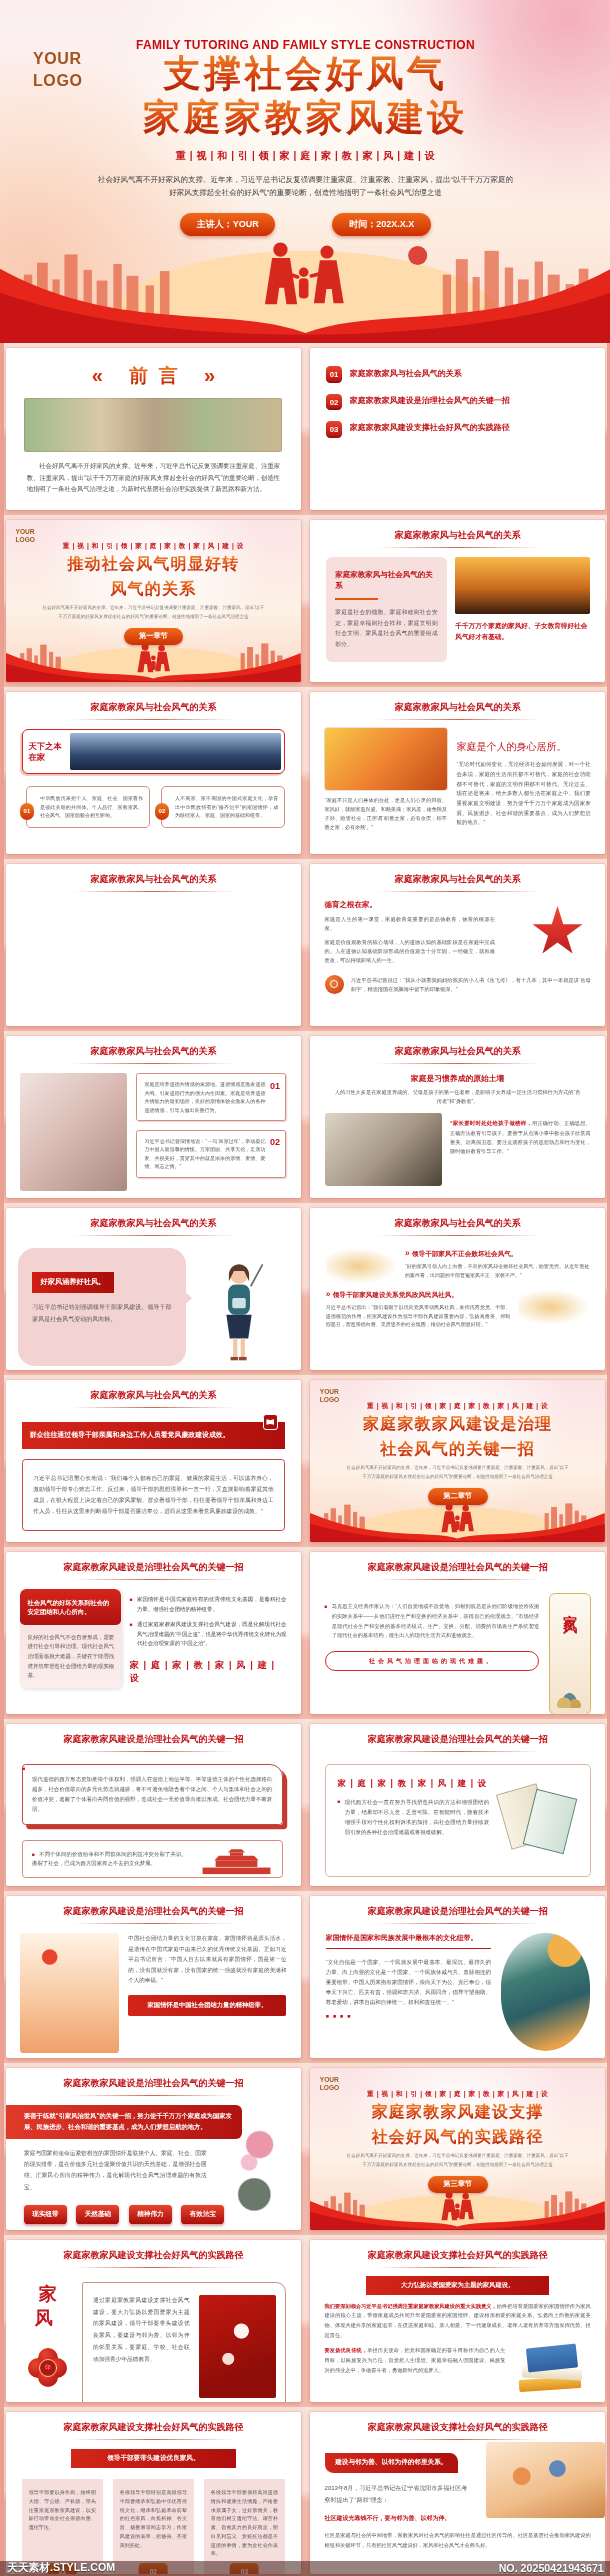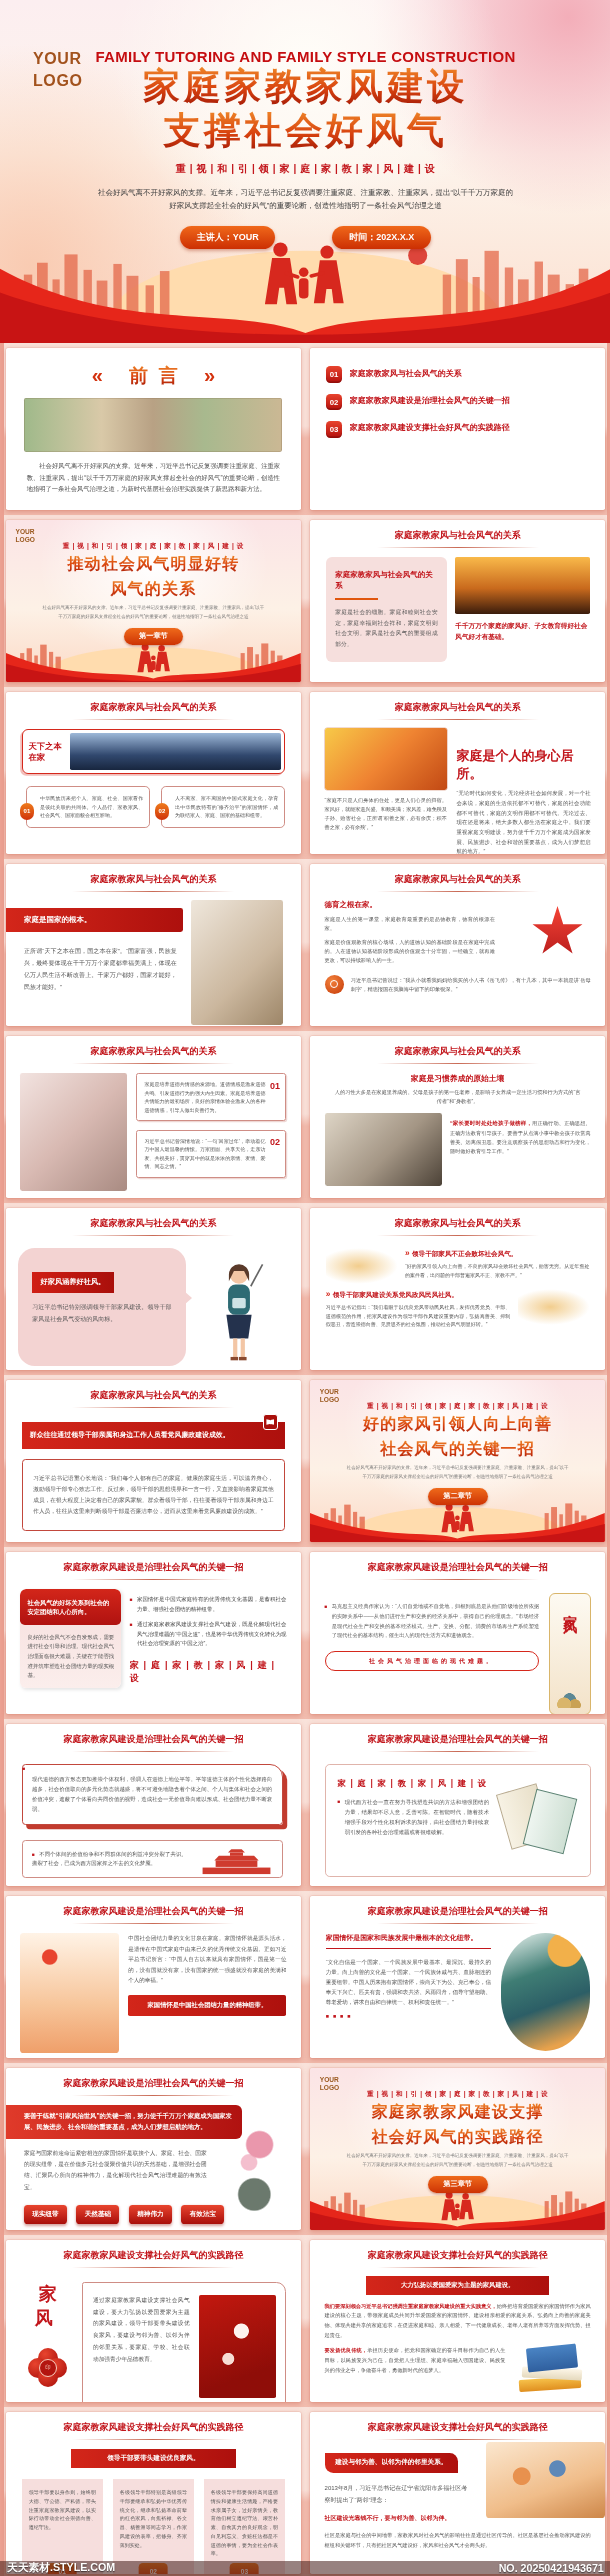--- a/index.html
+++ b/index.html
@@ -6,21 +6,21 @@
 html,body{width:611px}
 body{height:2576px;position:relative;font-family:"Liberation Sans","DejaVu Sans",sans-serif;background:#f7d7cf;overflow:hidden}
 .gtx{background:linear-gradient(180deg,#f08a2a 0%,#d8420f 55%,#9e1606 100%);-webkit-background-clip:text;background-clip:text;color:transparent}
 
 .cover{height:343px;position:relative;overflow:hidden;background:
  radial-gradient(ellipse at 50% 18%,#fffdf8 0%,rgba(255,250,240,0) 45%),
  radial-gradient(circle at 93% 5%,#f3aeb9 0%,rgba(243,174,185,0) 30%),
  radial-gradient(circle at 5% 78%,#f9cbb2 0%,rgba(249,203,178,0) 35%),
  linear-gradient(180deg,#fceef0 0%,#fdf4ec 45%,#fbdfcf 100%)}
 .cover-logo{position:absolute;top:48px;left:33px;font-size:16px;font-weight:bold;color:#a2521d;line-height:1.35;letter-spacing:0.6px}
-.cover-eyebrow{padding-top:48px;text-align:center;font-size:15px;font-weight:bold;color:#c50d10;letter-spacing:0.3px}
+.cover-eyebrow{padding-top:38px;text-align:center;font-size:12px;font-weight:bold;color:#c50d10;letter-spacing:0.3px}
 .cover-title{text-align:center;font-weight:900;font-size:37px;letter-spacing:3.6px;line-height:1.2}
 .cover-tagline{text-align:center;margin-top:8.3px;font-size:10px;font-weight:bold;color:#c3171d;letter-spacing:0.6px}
 .cover-intro{width:417px;margin:9.5px auto 0;text-align:center;font-size:7.5px;color:#414141;line-height:1.85;position:relative;z-index:3}
 .cover-btns{display:flex;justify-content:center;gap:57px;margin-top:13px;position:relative;z-index:3}
 .btn-pill{background:linear-gradient(180deg,#f0681a,#cc2f03);color:#fff;font-size:9px;font-weight:bold;padding:4.8px 16.7px;border-radius:13px;box-shadow:0 1.8px 3.6px rgba(160,40,10,.4)}
 .cover-art{position:absolute;bottom:0;left:0;width:100%;height:110px;z-index:1}
 
 .rows{position:relative;background:
  linear-gradient(90deg,#eba192 0 4.2px,rgba(0,0,0,0) 4.2px calc(100% - 4.2px),#eba192 calc(100% - 4.2px)),
  repeating-linear-gradient(180deg,#f9e2da 0 83px,#f1bcae 95px 172px)}
@@ -70,21 +70,21 @@
 .c2-img{flex:1;height:37px;border-radius:1.8px;background:linear-gradient(180deg,#9db8d8 0%,#31486e 60%,#18263f 100%)}
 .c2-items{display:flex;gap:10.7px;margin:12px 15.5px 0 20px}
 .c2-item{flex:1;border:0.6px solid #cf8d85;border-radius:4.8px;padding:7.2px 6px 7.2px 13px;position:relative;font-size:5px;color:#555;line-height:1.7;text-align:justify}
 .c2-num{position:absolute;left:-7.2px;top:40%;width:14.3px;height:16.7px;border-radius:7.2px;background:linear-gradient(180deg,#ef7b1c,#cf330b);color:#fff;font-weight:bold;font-size:6px;display:flex;align-items:center;justify-content:center}
 
 .c3-body{display:flex;gap:9.5px;padding:8.3px 14.3px 0}
 .c3-left{width:46%}
 .c3-img{height:62px;border-radius:2.4px;background:linear-gradient(135deg,#f7c948 0%,#ef8432 50%,#c24914 100%);box-shadow:0 0 0 0.6px #e3b7a8}
 .c3-q{margin-top:6px;font-size:5.1px;color:#555;line-height:1.75;text-align:justify}
 .c3-right{flex:1}
-.c3-h{font-size:13px;font-weight:bold;color:#c2161c;margin-top:19px}
+.c3-h{font-size:10px;font-weight:normal;color:#c2161c;margin-top:12px}
 .c3-t{margin-top:6px;font-size:5.4px;color:#555;line-height:1.8;text-align:justify}
 
 .c4-body{display:flex}
 .c4-left{width:60%}
 .c4-banner{margin-top:16.7px;font-size:7.5px;padding:6.6px 10.7px 6.6px 18px;border-radius:0 2.4px 2.4px 0}
 .c4-text{padding:13px 6px 0 18px;font-size:6px;color:#555;line-height:2;text-align:justify}
 .c4-img{width:31%;height:125px;margin:8.3px 0 0 8.3px;border-radius:2.4px;background:linear-gradient(135deg,#efe7dc,#cbb79e 60%,#9d8668)}
 
 .c5-body{padding:8.3px 14.3px 0;position:relative}
 .c5-h{font-size:7.5px;font-weight:bold;color:#c2161c}
@@ -232,22 +232,22 @@
 </style>
 </head>
 <body>
 
 <section class="cover">
   <div class="cover-logo">
     <div>YOUR</div>
     <div>LOGO</div>
   </div>
   <div class="cover-eyebrow">FAMILY TUTORING AND FAMILY STYLE CONSTRUCTION</div>
+  <div class="cover-title gtx">支撑社会好风气</div>
   <div class="cover-title gtx">家庭家教家风建设</div>
-  <div class="cover-title gtx">支撑社会好风气</div>
   <div class="cover-tagline">重 | 视 | 和 | 引 | 领 | 家 | 庭 | 家 | 教 | 家 | 风 | 建 | 设</div>
   <p class="cover-intro">社会好风气离不开好家风的支撑。近年来，习近平总书记反复强调要注重家庭、注重家教、注重家风，提出“以千千万万家庭的好家风支撑起全社会的好风气”的重要论断，创造性地指明了一条社会风气治理之道</p>
   <div class="cover-btns">
     <span class="btn-pill">主讲人：YOUR</span>
     <span class="btn-pill">时间：202X.X.X</span>
   </div>
   <svg class="cover-art" viewBox="0 0 1024 185" preserveAspectRatio="none">
     <ellipse cx="512" cy="150" rx="330" ry="120" fill="#ffdcae"></ellipse>
     <g fill="#e4684a" opacity="0.75">
       <rect x="40" y="70" width="14" height="70"></rect>
@@ -407,27 +407,20 @@
           <p class="c3-t">“无论时代如何变化，无论经济社会如何发展，对一个社会来说，家庭的生活依托都不可替代，家庭的社会功能都不可替代，家庭的文明作用都不可替代。无论过去、现在还是将来，绝大多数人都生活在家庭之中。我们要重视家庭文明建设，努力使千千万万个家庭成为国家发展、民族进步、社会和谐的重要基点，成为人们梦想启航的地方。”</p>
         </div>
       </div>
     </section>
   </div>
 
   <div class="row">
     <section class="slide">
       <div class="sh">家庭家教家风与社会风气的关系</div>
         <div class="shl"></div>
-      <div class="c4-body">
-        <div class="c4-left">
-          <div class="redbar c4-banner">家庭是国家的根本。</div>
-          <p class="c4-text">正所谓“天下之本在国，国之本在家”。“国家富强，民族复兴，最终要体现在千千万万个家庭都幸福美满上，体现在亿万人民生活不断改善上。千家万户都好，国家才能好，民族才能好。”</p>
-        </div>
-        <div class="c4-img"></div>
-      </div>
     </section>
     <section class="slide">
       <div class="sh">家庭家教家风与社会风气的关系</div>
         <div class="shl"></div>
       <div class="c5-body">
         <div class="c5-h">德育之根在家。</div>
         <p class="c5-t">家庭是人生的第一课堂，家庭教育最重要的是品德教育，德育的根源在家。</p>
         <p class="c5-t">家庭是价值观教育的核心场域，人的道德认知的基础阶段是在家庭中完成的。人在道德认知基础阶段形成的价值观念十分牢固，一经确立，就再难更改，可以持续影响人的一生。</p>
         <div class="c5-star"></div>
         <div class="c5-qrow">
@@ -530,21 +523,21 @@
           </span>
       </div>
       <div class="c10-box">习近平总书记语重心长地说：“我们每个人都有自己的家庭。健康的家庭生活，可以滋养身心，激励领导干部专心致志工作。反过来，领导干部的思想境界和一言一行，又直接影响着家庭其他成员，在很大程度上决定着自己的家风家貌。群众看领导干部，往往要看领导干部亲属和身边工作人员，往往从这里来判断领导干部是否廉洁奉公，进而从这里来看党风廉政建设的成效。”</div>
     </section>
     <section class="slide divider">
       <div class="dlogo">
         <div>YOUR</div>
           <div>LOGO</div>
       </div>
       <div class="dtagline">重 | 视 | 和 | 引 | 领 | 家 | 庭 | 家 | 教 | 家 | 风 | 建 | 设</div>
-      <div class="dtitle gtx">好的家风引领人向上向善</div>
+      <div class="dtitle gtx">家庭家教家风建设是治理</div>
       <div class="dtitle gtx">社会风气的关键一招</div>
       <p class="dintro">社会好风气离不开好家风的支撑。近年来，习近平总书记反复强调要注重家庭、注重家教、注重家风，提出“以千千万万家庭的好家风支撑起全社会的好风气”的重要论断，创造性地指明了一条社会风气治理之道</p>
       <span class="dbtn">第二章节</span>
       <svg class="dart" viewBox="0 0 500 78" preserveAspectRatio="none">
         <ellipse cx="250" cy="64" rx="180" ry="44" fill="#ffdcae"></ellipse>
         <g fill="#e4684a" opacity="0.8">
             <rect x="24" y="30" width="7" height="28"></rect>
             <rect x="35" y="22" width="9" height="36"></rect>
             <rect x="48" y="34" width="6" height="24"></rect>
             <rect x="58" y="16" width="11" height="42"></rect>

